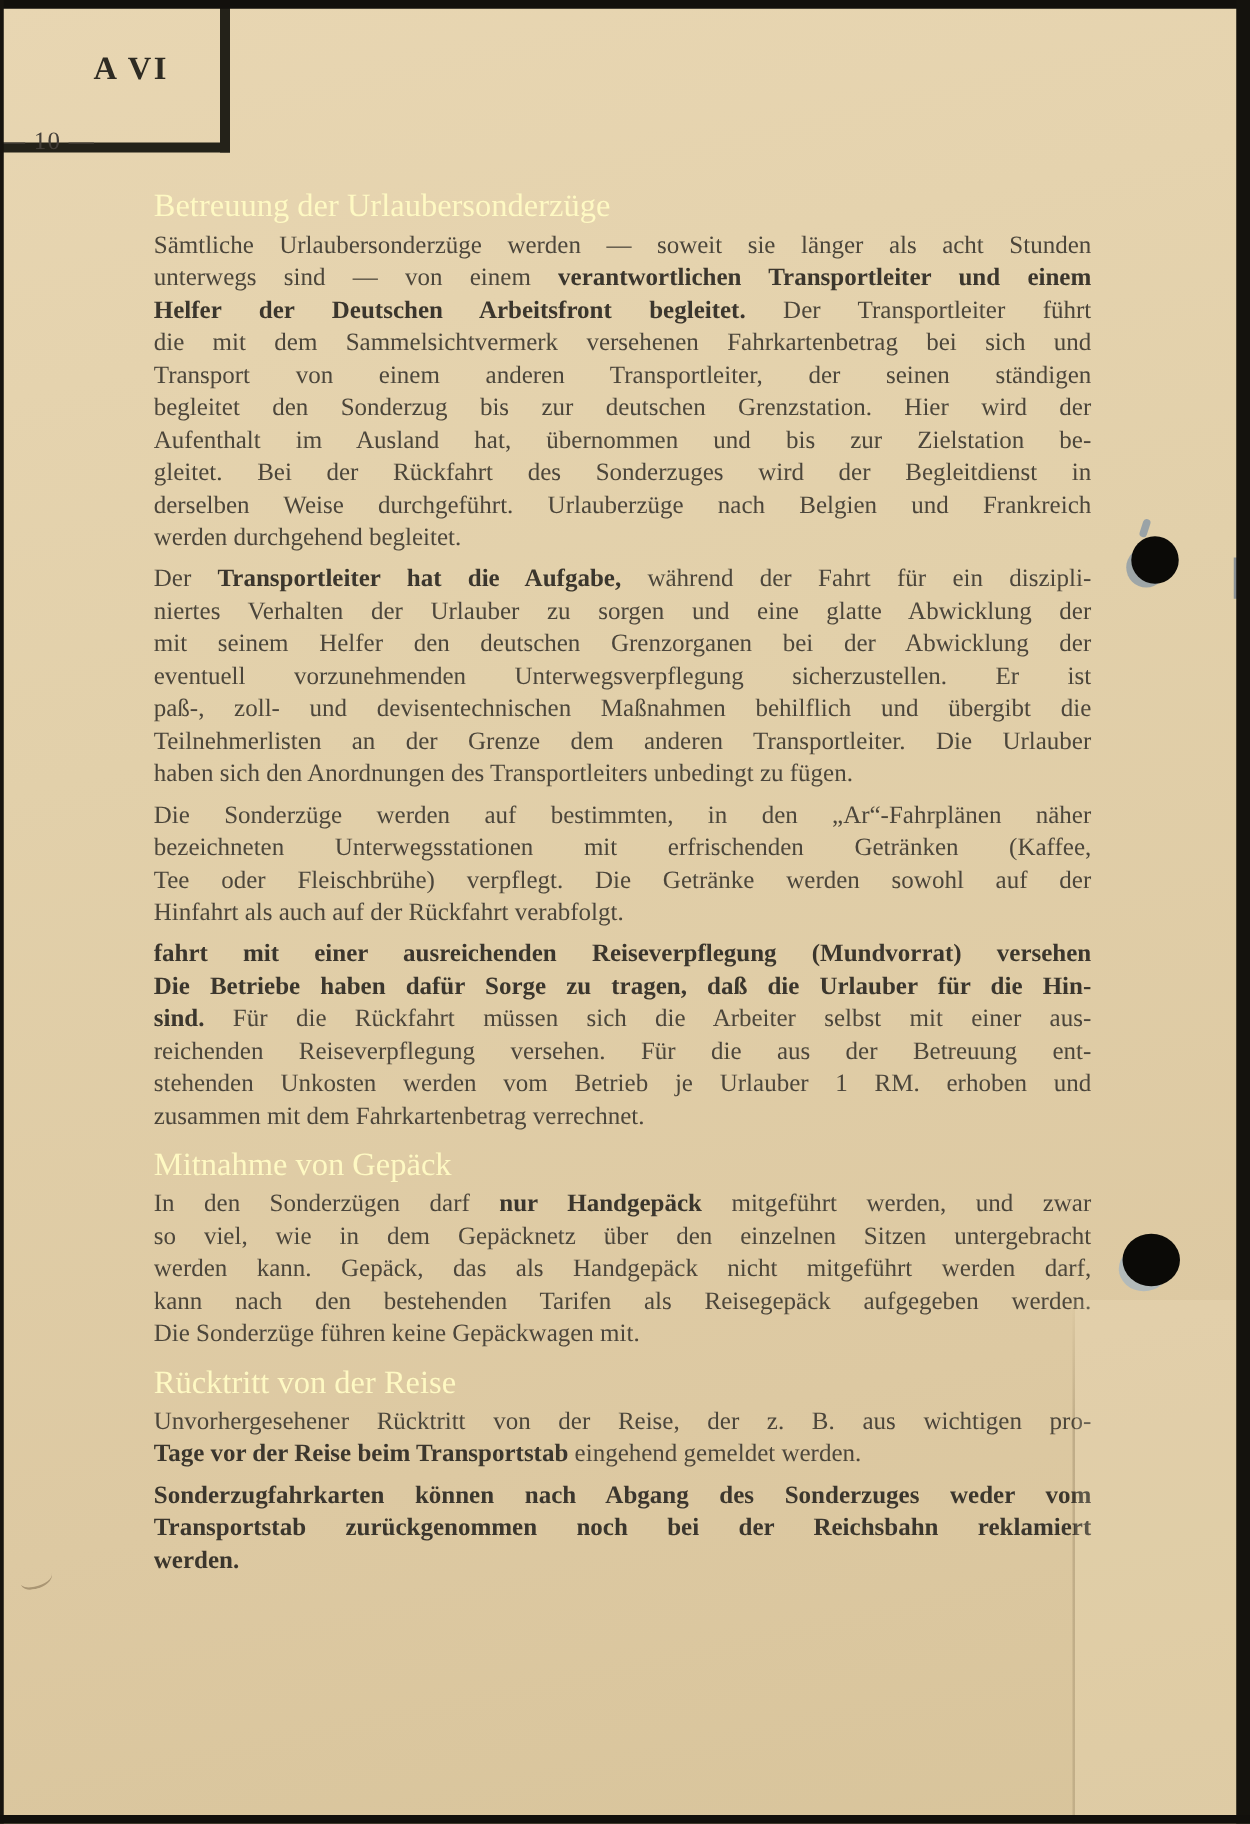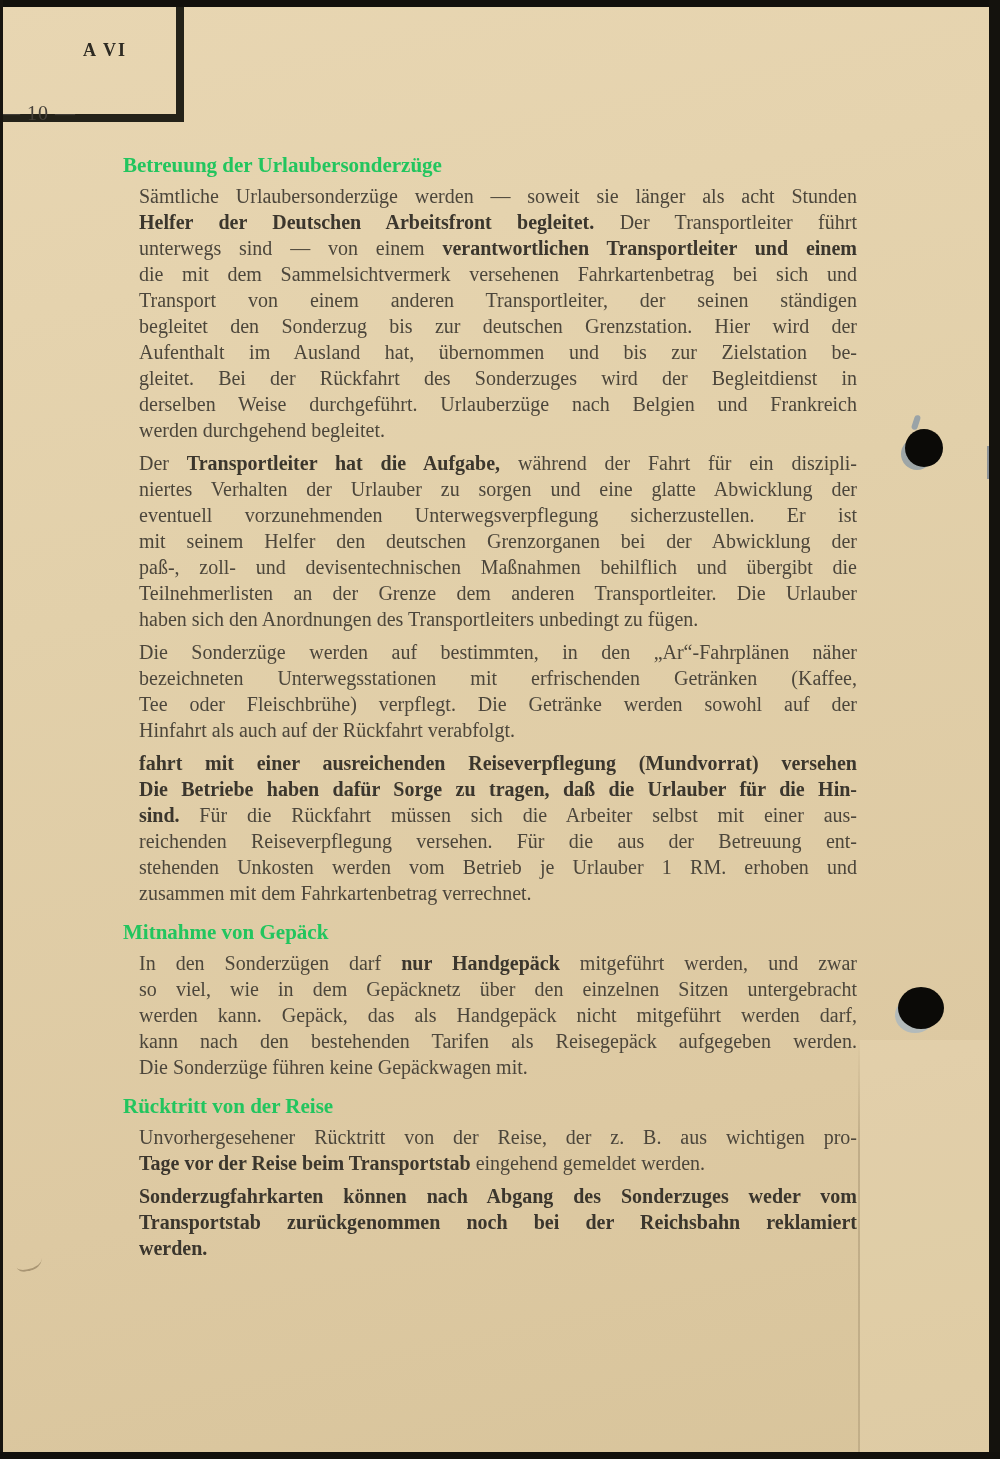--- a/index.html
+++ b/index.html
@@ -19,35 +19,35 @@
   .edge-bottom { position:absolute; left:0; top:1452px; width:1000px; height:7px; background:#12100c; }
 
   
   .section-box {
     position:absolute; left:0; top:0; width:176px; height:114px;
     border-right:8px solid #242219; border-bottom:8px solid #242219;
   }
   .section-label {
     position:absolute; left:0; top:40px; width:176px; box-sizing:border-box;
     padding-left:34px; text-align:center;
-    font-weight:bold; font-size:18px; letter-spacing:2px; color:#2e2b23;
+    font-weight:bold; font-size:26px; letter-spacing:2px; color:#2e2b23;
   }
   .page-number {
     position:absolute; left:0; top:102px; width:1000px; text-align:left;
     font-size:20px; color:#45403a; letter-spacing:1px;
   }
 
   
   .content {
     position:absolute; left:123px; top:152px; width:750px;
     font-size:20px; line-height:26px; color:#4c463b;
   }
-  .heading { font-weight:bold; font-size:21px; color:#22c55e; margin:13px 0 5px; }
+  .heading { font-weight:normal; font-size:26px; color:#fef9c3; margin:13px 0 5px; }
   .content .heading:first-child { margin-top:0; }
-  .para { margin:0 16px 7px; }
+  .para { margin:0 0 7px; }
   .line { height:26px; overflow:hidden; }
   .line.just { text-align:justify; text-align-last:justify; }
   .b { font-weight:bold; color:#3b362d; }
 
   
   .hole { position:absolute; background:#0b0a07; border-radius:50%; }
   .hole-1 { left:905px; top:429px; width:38px; height:38px;
             box-shadow:-7px 6px 0 -3px rgba(154,163,167,0.95); }
   .hole-2 { left:898px; top:987px; width:46px; height:42px;
             box-shadow:-6px 7px 0 -3px rgba(176,185,188,0.95); }
@@ -70,35 +70,35 @@
 <div class="section-box">
   <div class="section-label">A VI</div>
 </div>
 
 <div class="page-number">— 10 —</div>
 
 <div class="content" id="content">
     <div class="heading">Betreuung der Urlaubersonderzüge</div>
     <div class="para">
       <div class="line just"><span>Sämtliche Urlaubersonderzüge werden — soweit sie länger als acht Stunden</span></div>
+      <div class="line just"><span>unterwegs sind — von einem </span><span class="b">verantwortlichen Transportleiter und einem</span></div>
       <div class="line just"><span class="b">Helfer der Deutschen Arbeitsfront begleitet.</span><span> Der Transportleiter führt</span></div>
-      <div class="line just"><span>unterwegs sind — von einem </span><span class="b">verantwortlichen Transportleiter und einem</span></div>
       <div class="line just"><span>die mit dem Sammelsichtvermerk versehenen Fahrkartenbetrag bei sich und</span></div>
       <div class="line just"><span>Transport von einem anderen Transportleiter, der seinen ständigen</span></div>
       <div class="line just"><span>begleitet den Sonderzug bis zur deutschen Grenzstation. Hier wird der</span></div>
       <div class="line just"><span>Aufenthalt im Ausland hat, übernommen und bis zur Zielstation be-</span></div>
       <div class="line just"><span>gleitet. Bei der Rückfahrt des Sonderzuges wird der Begleitdienst in</span></div>
       <div class="line just"><span>derselben Weise durchgeführt. Urlauberzüge nach Belgien und Frankreich</span></div>
       <div class="line"><span>werden durchgehend begleitet.</span></div>
     </div>
     <div class="para">
       <div class="line just"><span>Der </span><span class="b">Transportleiter hat die Aufgabe,</span><span> während der Fahrt für ein diszipli-</span></div>
       <div class="line just"><span>niertes Verhalten der Urlauber zu sorgen und eine glatte Abwicklung der</span></div>
+      <div class="line just"><span>mit seinem Helfer den deutschen Grenzorganen bei der Abwicklung der</span></div>
       <div class="line just"><span>eventuell vorzunehmenden Unterwegsverpflegung sicherzustellen. Er ist</span></div>
-      <div class="line just"><span>mit seinem Helfer den deutschen Grenzorganen bei der Abwicklung der</span></div>
       <div class="line just"><span>paß-, zoll- und devisentechnischen Maßnahmen behilflich und übergibt die</span></div>
       <div class="line just"><span>Teilnehmerlisten an der Grenze dem anderen Transportleiter. Die Urlauber</span></div>
       <div class="line"><span>haben sich den Anordnungen des Transportleiters unbedingt zu fügen.</span></div>
     </div>
     <div class="para">
       <div class="line just"><span>Die Sonderzüge werden auf bestimmten, in den „Ar“-Fahrplänen näher</span></div>
       <div class="line just"><span>bezeichneten Unterwegsstationen mit erfrischenden Getränken (Kaffee,</span></div>
       <div class="line just"><span>Tee oder Fleischbrühe) verpflegt. Die Getränke werden sowohl auf der</span></div>
       <div class="line"><span>Hinfahrt als auch auf der Rückfahrt verabfolgt.</span></div>
     </div>

